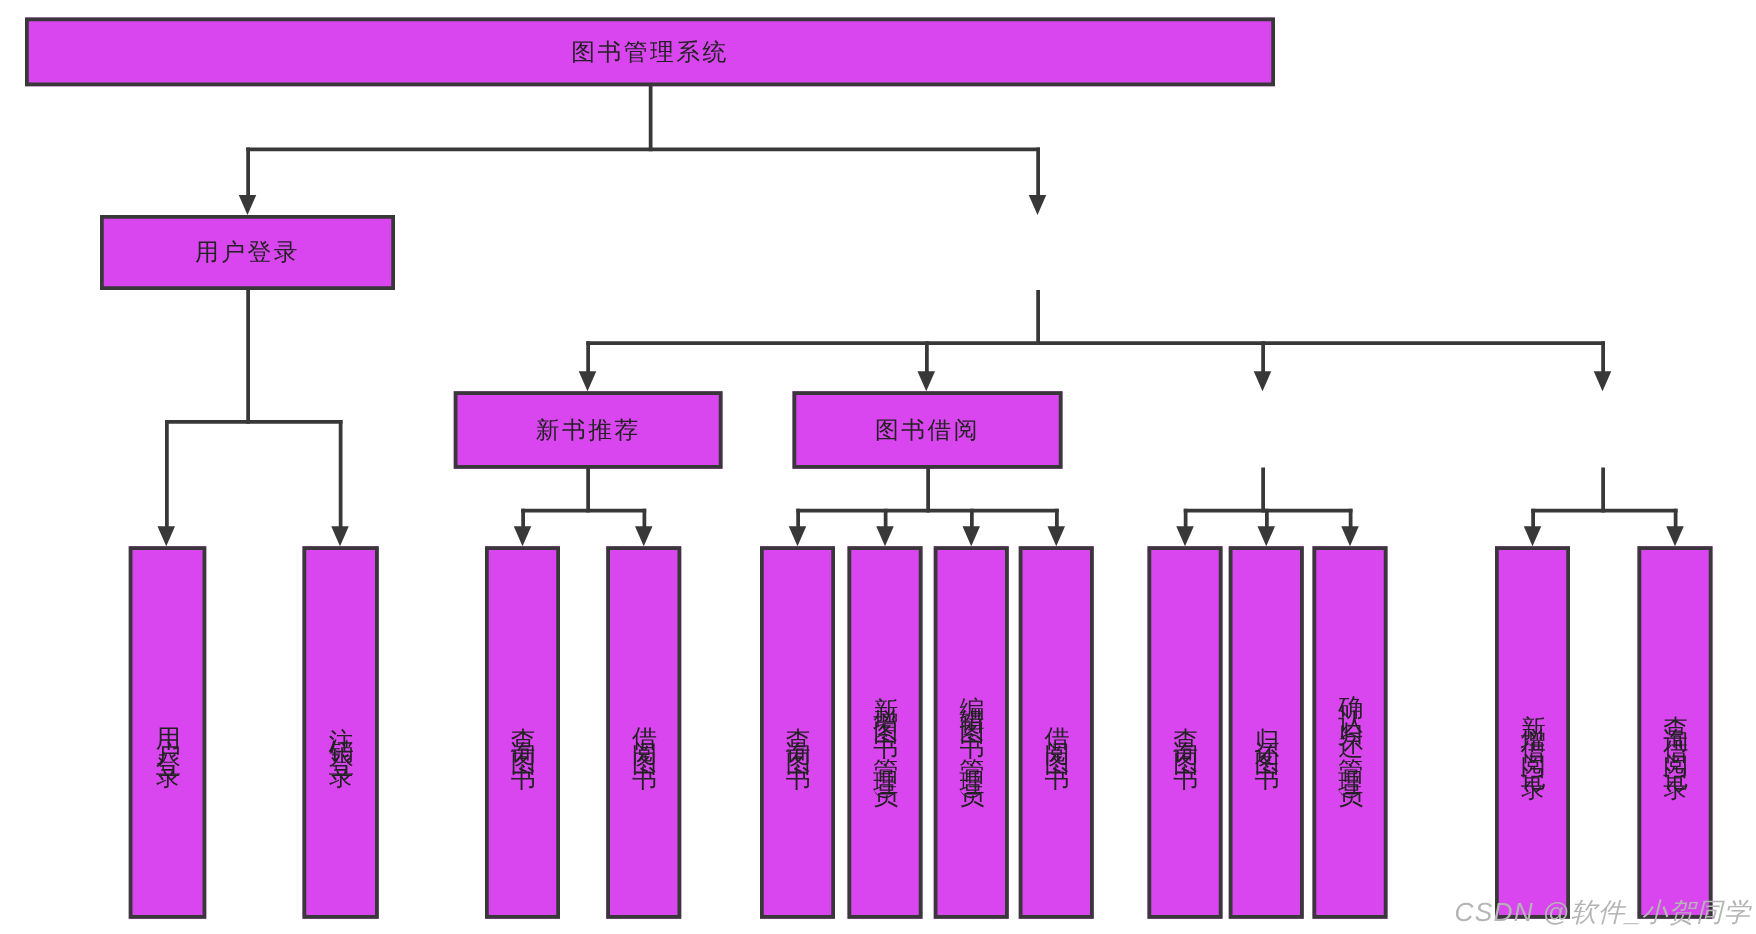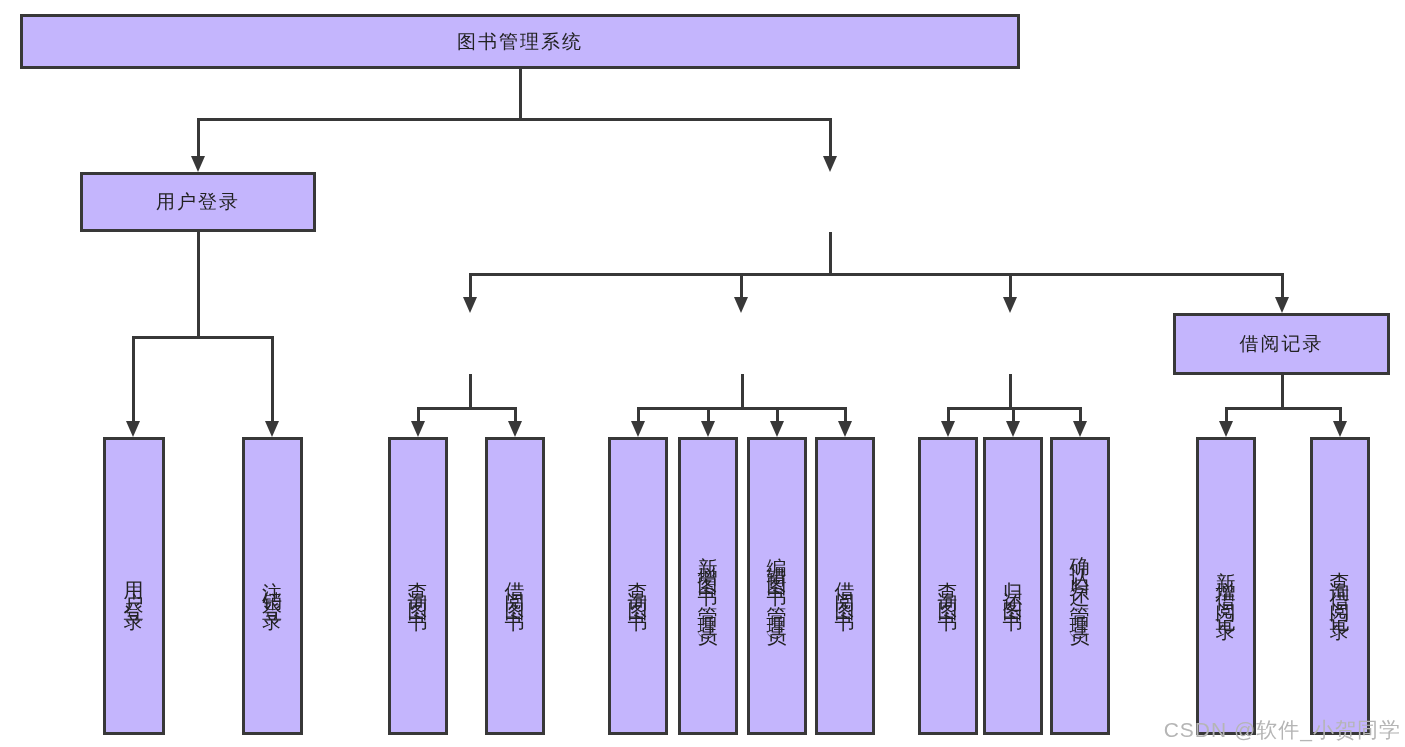--- a/index.html
+++ b/index.html
@@ -12,21 +12,21 @@
   .canvas{
     position:relative;
     width:1405px;height:747px;
     background:var(--background);
     font-family:"Liberation Sans","DejaVu Sans",sans-serif;
     overflow:hidden;
   }
   .node{
     position:absolute;box-sizing:border-box;
     border:3px solid var(--line);
-    background:#c4b5fd;color:var(--text);
+    background:#d946ef;color:var(--text);
     display:flex;align-items:center;justify-content:center;
     font-size:19px;letter-spacing:2px;
     text-align:center;white-space:nowrap;
   }
   .leaf{
     writing-mode:vertical-rl;
     text-orientation:mixed;
     white-space:nowrap;
     font-size:20px;letter-spacing:10px;line-height:1;
   }
@@ -36,20 +36,21 @@
     position:absolute;width:0;height:0;
     border-left:7px solid transparent;
     border-right:7px solid transparent;
     border-top:16px solid var(--line);
   }
   .watermark{
     position:absolute;right:4px;bottom:3px;
     color:var(--watermark);
     font-size:21px;letter-spacing:1px;
     white-space:nowrap;
+    font-style:italic;
   }
 </style>
 </head>
 <body>
 
 <div class="canvas">
 
   <div class="node" style="left:20px;top:14px;width:1000px;height:55px;">图书管理系统</div>
 
   <div class="vline" style="left:518.5px;top:68px;height:53px;"></div>
@@ -72,21 +73,22 @@
   <div class="hline" style="left:468.5px;top:273px;width:815px;"></div>
   <div class="vline" style="left:468.5px;top:273px;height:27px;"></div>
   <div class="arrow" style="left:463px;top:297px;"></div>
   <div class="vline" style="left:739.5px;top:273px;height:27px;"></div>
   <div class="arrow" style="left:734px;top:297px;"></div>
   <div class="vline" style="left:1008.5px;top:273px;height:27px;"></div>
   <div class="arrow" style="left:1003px;top:297px;"></div>
   <div class="vline" style="left:1280.5px;top:273px;height:27px;"></div>
   <div class="arrow" style="left:1275px;top:297px;"></div>
 
-  <div class="node" style="left:1173px;top:313px;width:217px;height:62px;">借阅记录</div>
+  <div class="node" style="left:363px;top:313px;width:215px;height:62px;">新书推荐</div>
+  <div class="node" style="left:634px;top:313px;width:216px;height:62px;">图书借阅</div>
 
   <div class="vline" style="left:468.5px;top:374px;height:36px;"></div>
   <div class="hline" style="left:416.5px;top:407px;width:100px;"></div>
   <div class="vline" style="left:416.5px;top:407px;height:16px;"></div>
   <div class="arrow" style="left:411px;top:421px;"></div>
   <div class="vline" style="left:513.5px;top:407px;height:16px;"></div>
   <div class="arrow" style="left:508px;top:421px;"></div>
 
   <div class="vline" style="left:740.5px;top:374px;height:36px;"></div>
   <div class="hline" style="left:636.5px;top:407px;width:210px;"></div>

